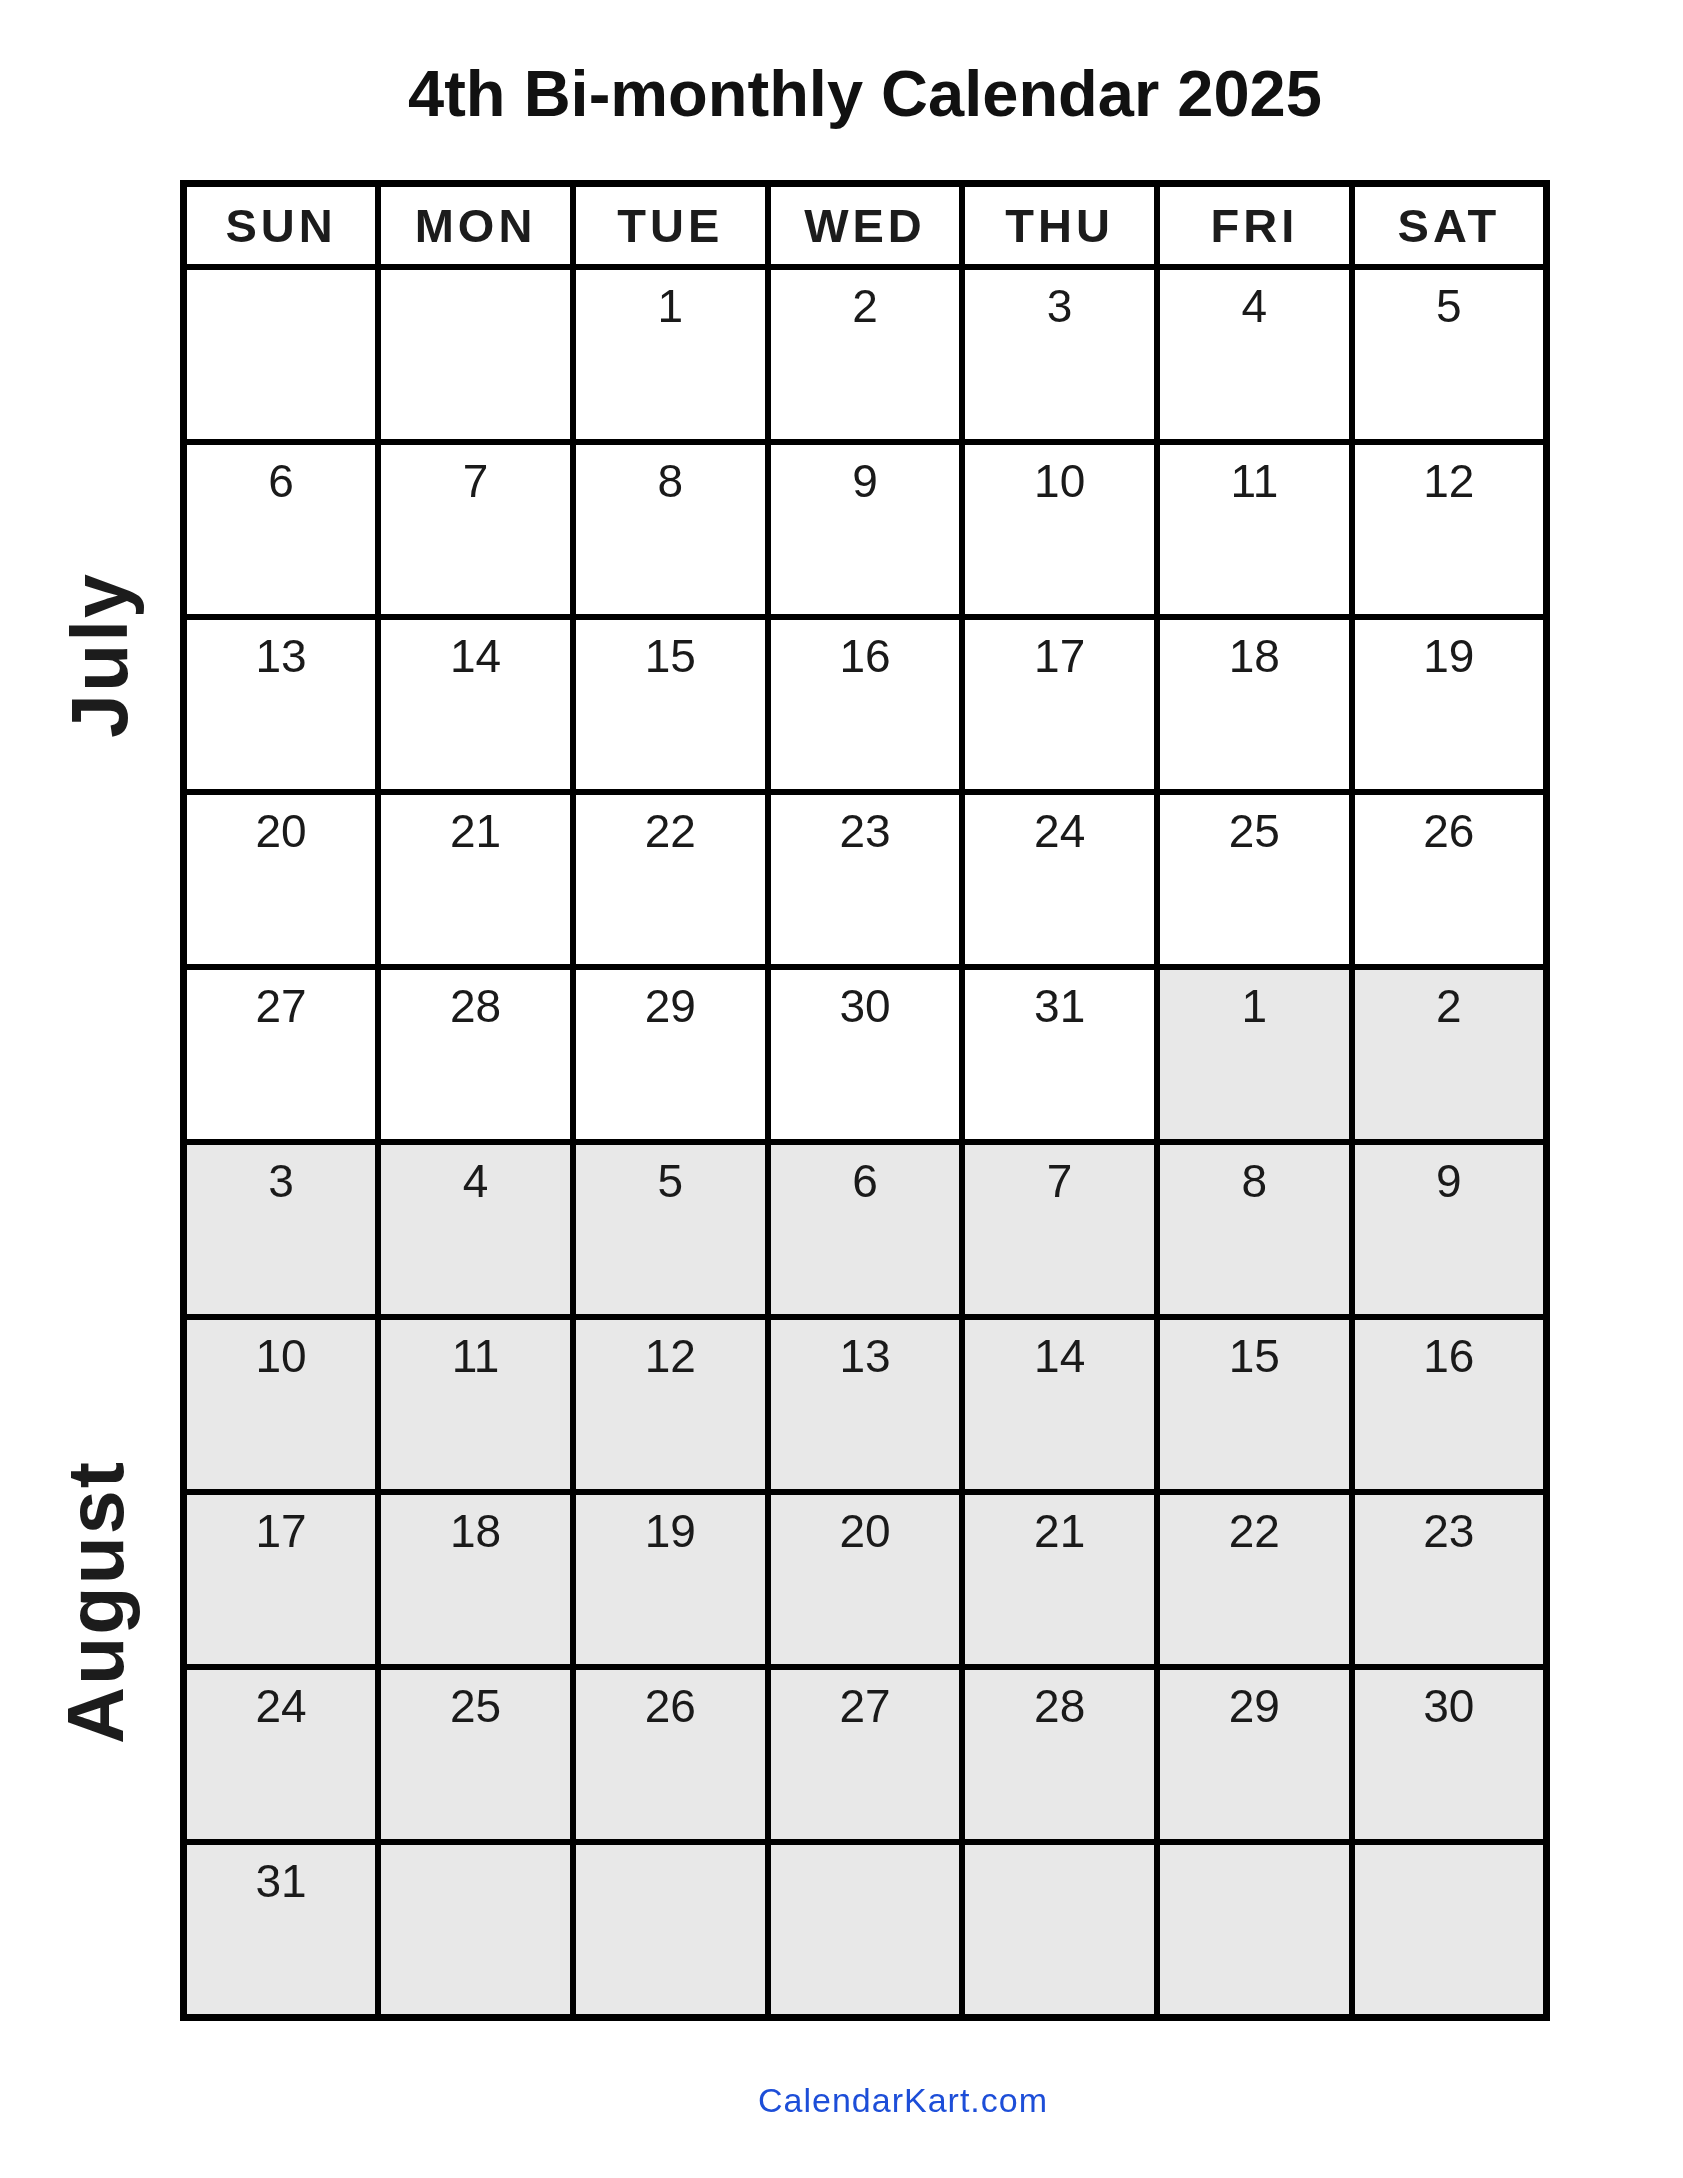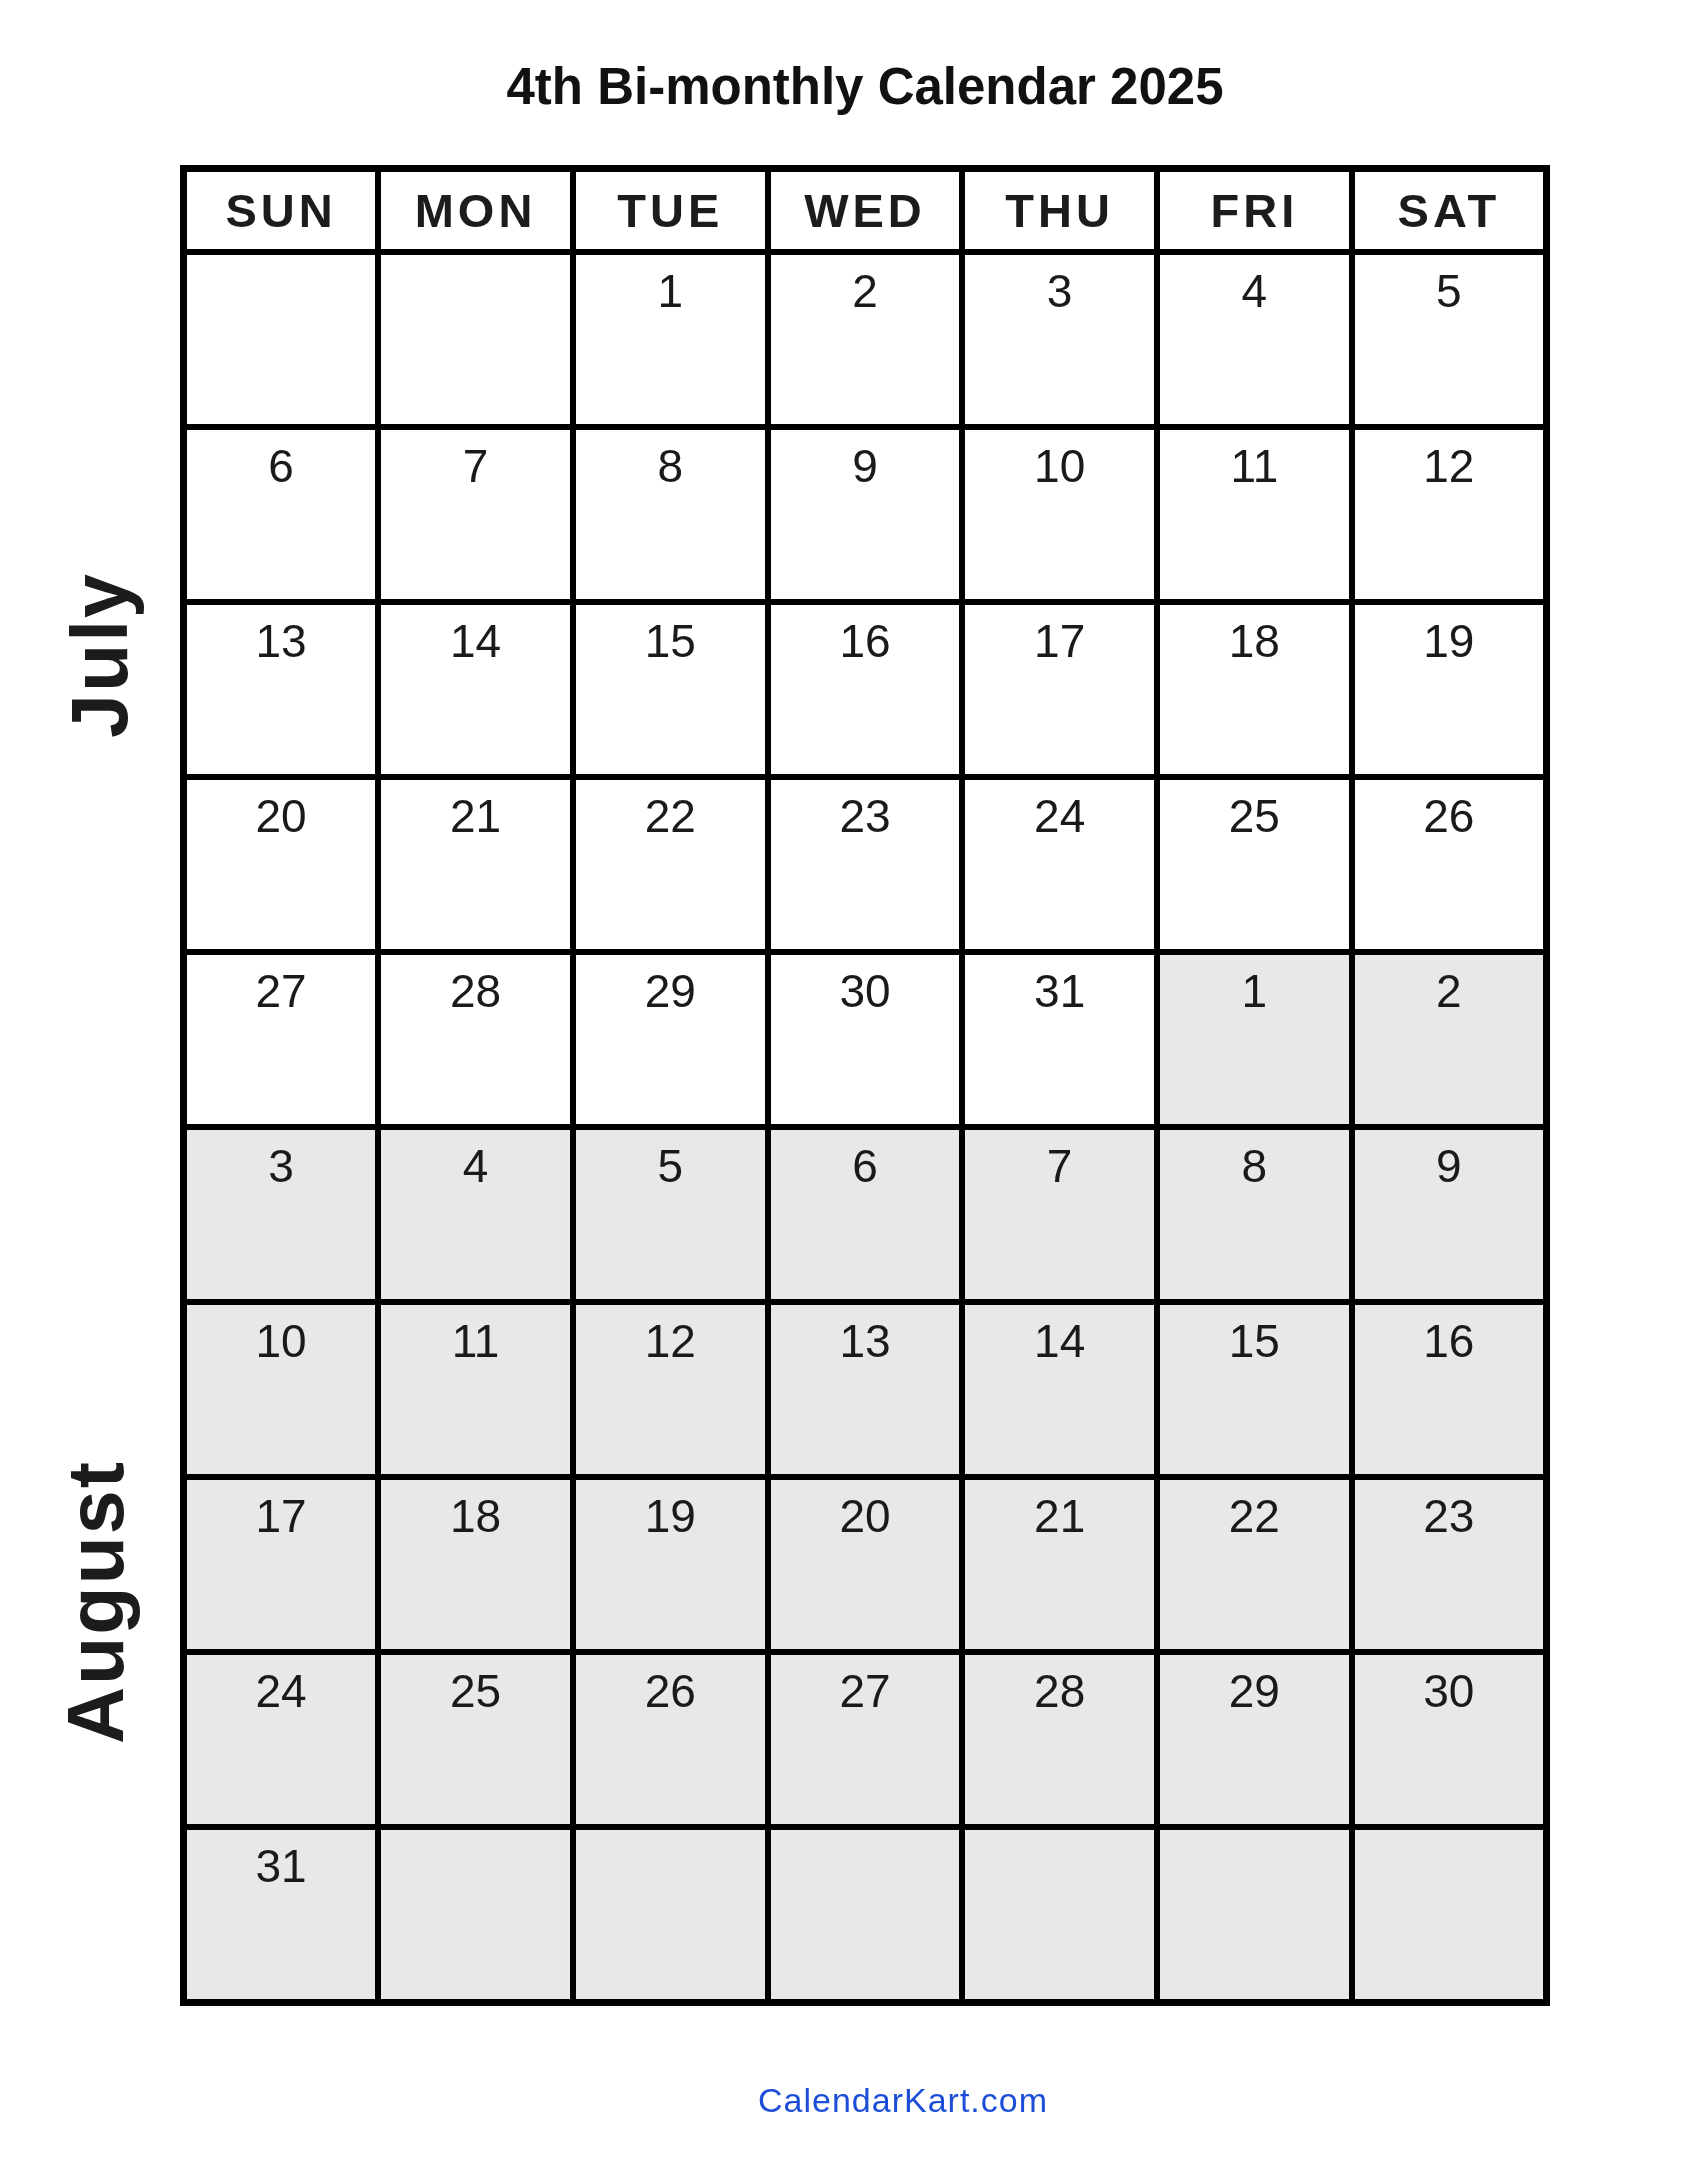--- a/index.html
+++ b/index.html
@@ -16,31 +16,31 @@
     color: var(--ink, #111111);
     overflow: hidden;
   }
   .title {
     position: absolute;
     left: 180px;
     width: 1370px;
     top: 61px;
     margin: 0;
     text-align: center;
-    font-size: 51px;
+    font-size: 65px;
     line-height: 1.0;
     font-weight: bold;
     letter-spacing: 0px;
     color: var(--ink, #111111);
     white-space: nowrap;
   }
   table.calendar {
     position: absolute;
     left: 180px;
-    top: 165px;
+    top: 180px;
     width: 1370px;
     border-collapse: collapse;
     table-layout: fixed;
     border: 7px solid var(--line, #000000);
   }
   table.calendar th,
   table.calendar td {
     border: 6px solid var(--line, #000000);
     padding: 0;
     background: #ffffff;

